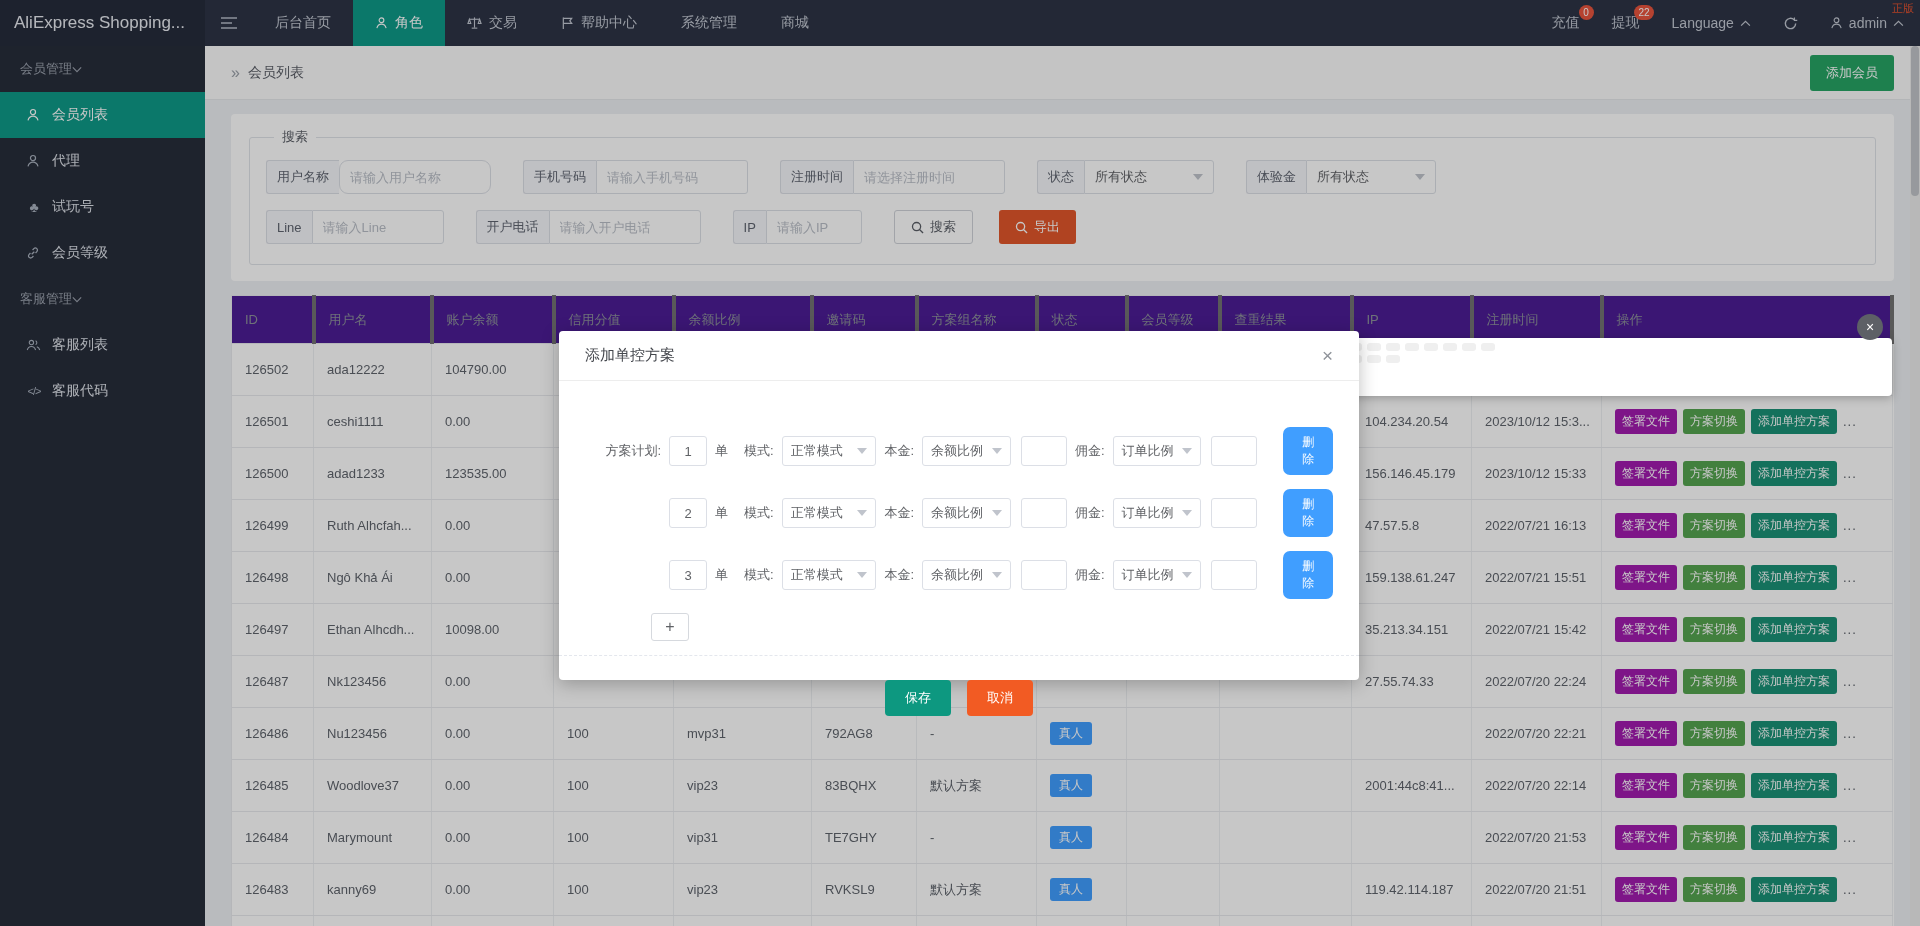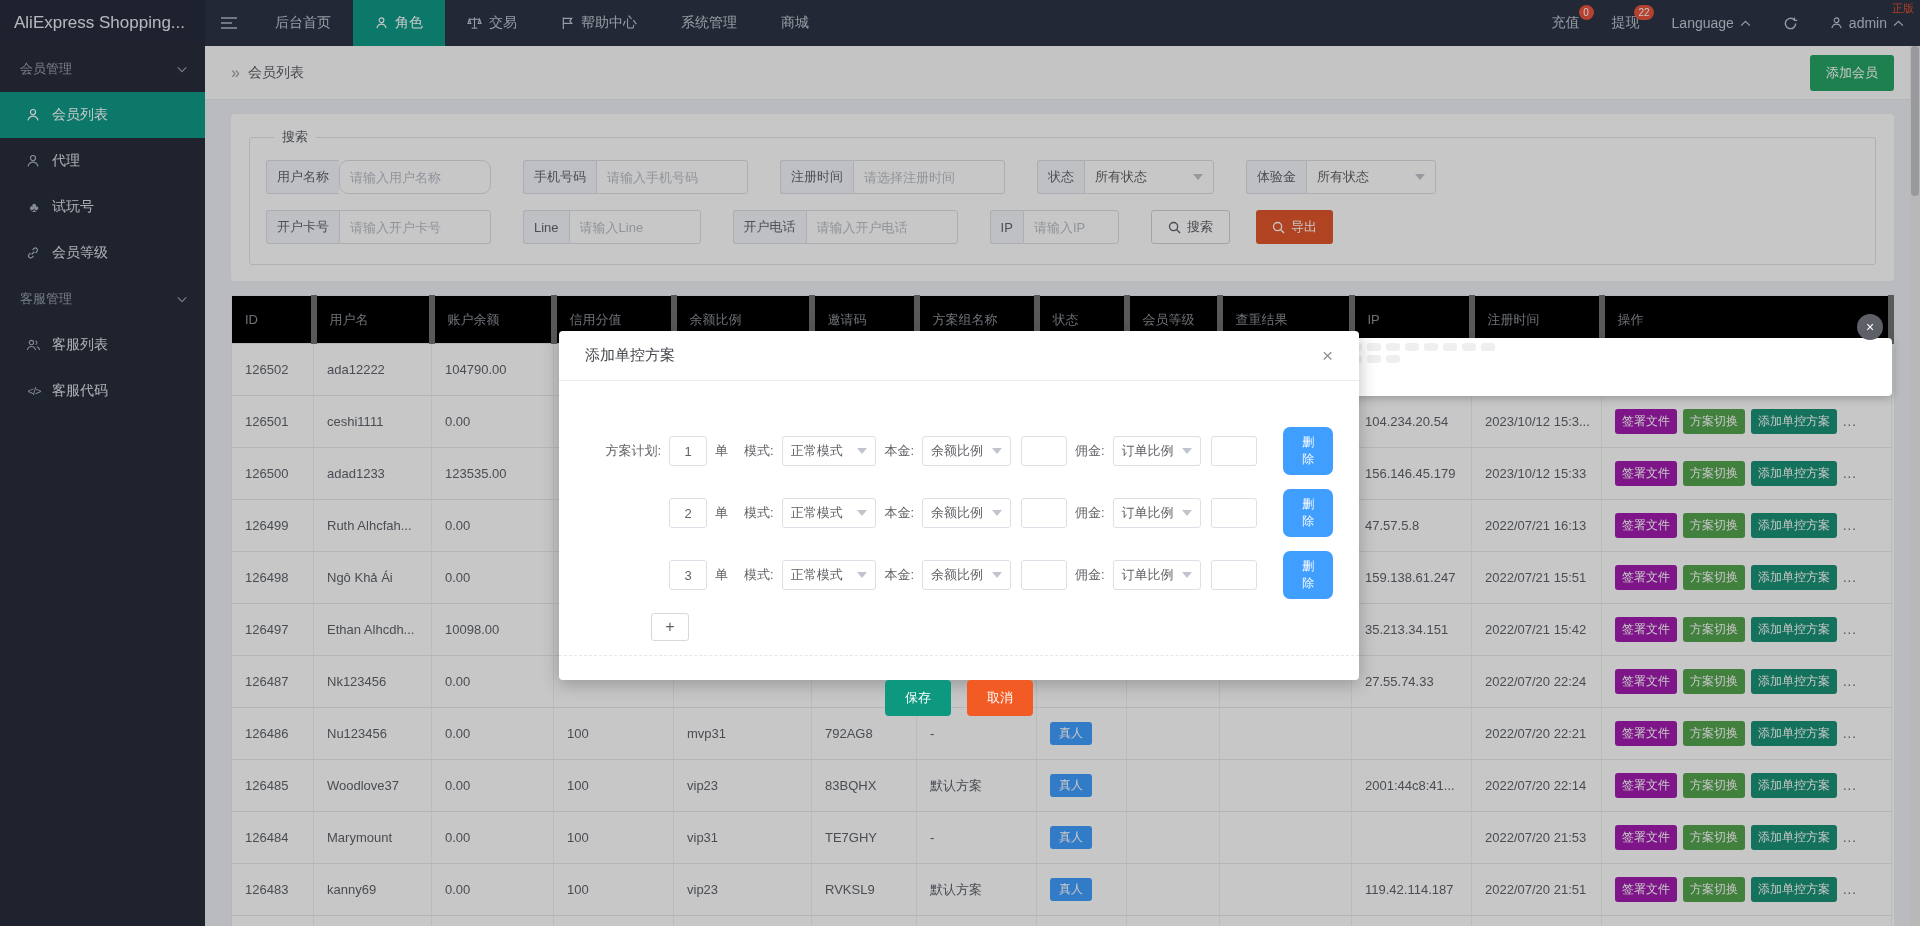--- a/index.html
+++ b/index.html
@@ -16,21 +16,21 @@
   .nav-item.active { background:#0f9a88; color:#fff; }
   .nav-item .mi { color:inherit; }
   .nav-right { margin-left:auto; display:flex; align-items:stretch; }
   .nav-tool { display:flex; align-items:center; gap:6px; padding:0 16px; position:relative; cursor:pointer; }
   .badge { position:absolute; top:5px; right:2px; background:#e8553e; color:#fff; font-size:10px; line-height:15px; height:15px; min-width:15px; text-align:center; border-radius:8px; padding:0 4px; }
   .corner-tag { position:absolute; top:1px; right:6px; font-size:11px; color:#e0512f; z-index:12; }
 
   
   .shell { display:flex; height:880px; }
   .sidebar { width:205px; background:#272d3a; color:#dfe3ea; flex-shrink:0; }
-  .side-group { height:46px; display:flex; align-items:center; justify-content:space-between; padding:0 18px 0 20px; color:#9aa1ad; font-size:13px; cursor:pointer; }
+  .side-group { height:46px; display:flex; align-items:center; justify-content:flex-start; padding:0 18px 0 20px; color:#9aa1ad; font-size:13px; cursor:pointer; }
   .side-item { height:46px; display:flex; align-items:center; gap:10px; padding-left:26px; font-size:14px; cursor:pointer; color:#dfe3ea; }
   .side-item .si { color:#aab2bf; width:16px; text-align:center; }
   .side-item.active { background:#0f9a88; color:#fff; }
   .side-item.active .si { color:#fff; }
   main { flex:1; background:#eef0f4; overflow:hidden; }
 
   
   .page-header { height:54px; background:#fbfbfc; border-bottom:1px solid #e6e8eb; display:flex; align-items:center; padding:0 26px; }
   .crumb { color:#5a5e66; font-size:14px; display:flex; align-items:center; gap:8px; }
   .crumb .cicon { color:#9aa0a8; font-size:16px; }
@@ -47,21 +47,21 @@
   .f-input { border:1px solid #dcdfe6; border-radius:0 3px 3px 0; padding:0 10px; font-size:13px; color:#606266; outline:none; background:#fff; }
   .f-input::placeholder { color:#b9bec7; }
   .f-select { border:1px solid #dcdfe6; border-radius:0 3px 3px 0; display:flex; align-items:center; justify-content:space-between; padding:0 10px; font-size:13px; color:#606266; background:#fff; cursor:pointer; }
   .caret-down { width:0; height:0; border-left:5px solid transparent; border-right:5px solid transparent; border-top:6px solid #c0c4cc; }
   .btn-search { display:flex; align-items:center; gap:6px; height:34px; background:#fff; border:1px solid #d0d3d9; border-radius:3px; padding:0 16px; font-size:13px; color:#5a5e66; cursor:pointer; }
   .btn-export { display:flex; align-items:center; gap:6px; height:34px; background:#e2572b; border:none; border-radius:3px; padding:0 16px; font-size:13px; color:#fff; cursor:pointer; margin-left:26px; }
 
   
   .table-wrap { margin-top:14px; background:#fff; }
   table.data { width:100%; border-collapse:collapse; table-layout:fixed; border:1px solid #e8eaee; }
-  table.data th { height:48px; background:#000000; color:#8e939b; font-weight:normal; font-size:13px; text-align:left; padding:0 13px; border-bottom:1px solid #e8eaee; border-right:6px solid #737373; white-space:nowrap; overflow:hidden; }
+  table.data th { height:48px; background:#4c1d95; color:#8e939b; font-weight:normal; font-size:13px; text-align:left; padding:0 13px; border-bottom:1px solid #e8eaee; border-right:4px solid #737373; white-space:nowrap; overflow:hidden; }
   table.data td { height:52px; font-size:13px; color:#5f646c; padding:0 13px; border-bottom:1px solid #e8eaee; border-right:1px solid #eef0f3; white-space:nowrap; overflow:hidden; }
   td.small { font-size:12px; }
   .badge-real { display:inline-block; background:#409eff; color:#fff; font-size:12px; border-radius:3px; padding:3px 9px; cursor:pointer; }
   .ops { display:flex; align-items:center; gap:6px; overflow:hidden; }
   .op-btn { border:none; border-radius:3px; color:#fff; font-size:12px; padding:4px 7px; white-space:nowrap; cursor:pointer; flex-shrink:0; }
   .op-more { color:#5f646c; font-size:13px; cursor:pointer; letter-spacing:1px; }
   .c-gold { background:#a21caf; }
   .c-green { background:#55a450; }
   .c-teal { background:#1a9176; }
 
@@ -298,24 +298,20 @@
             </div>
             <div class="f-group">
               <span class="f-label">体验金</span>
               <div class="f-select" style="width:130px">
                 <span>所有状态</span>
                 <span class="caret-down"></span>
               </div>
             </div>
           </div>
           <div class="f-row">
-            <div class="f-group">
-              <span class="f-label">开户卡号</span>
-              <input class="f-input" style="width: 152px;" placeholder="请输入开户卡号">
-            </div>
             <div class="f-group">
               <span class="f-label">Line</span>
               <input class="f-input" style="width: 132px;" placeholder="请输入Line">
             </div>
             <div class="f-group">
               <span class="f-label">开户电话</span>
               <input class="f-input" style="width: 152px;" placeholder="请输入开户电话">
             </div>
             <div class="f-group">
               <span class="f-label">IP</span>

